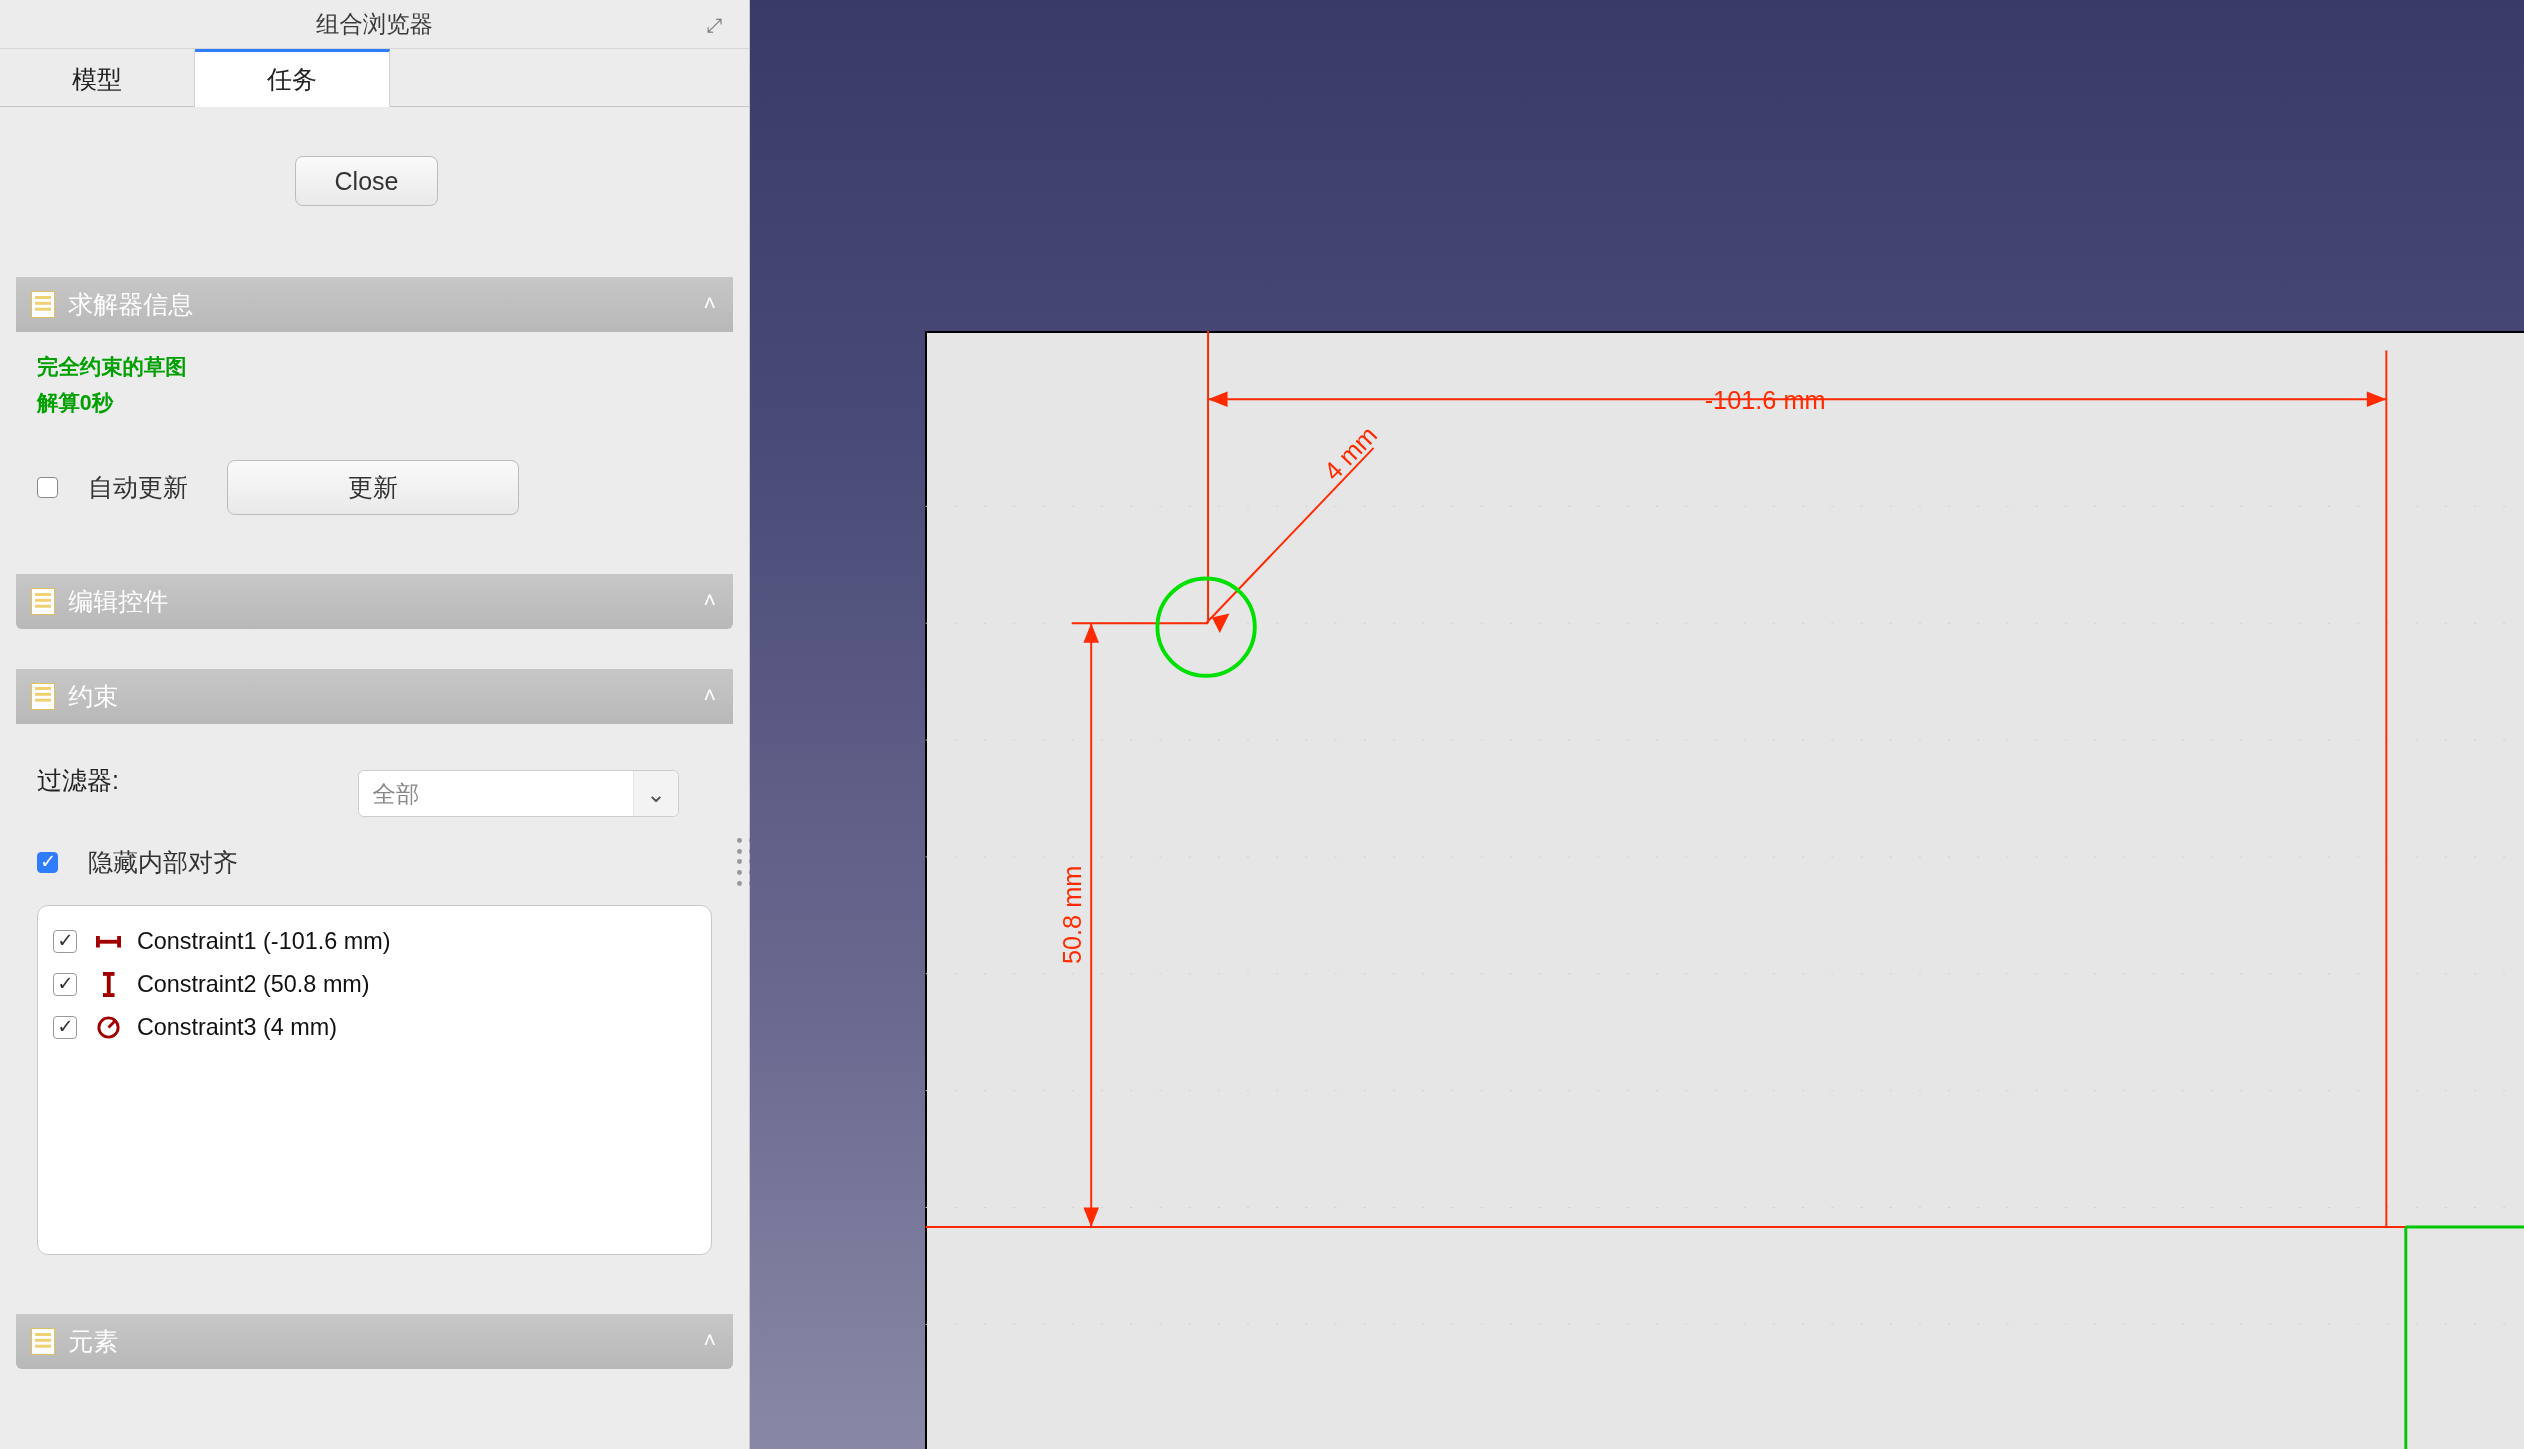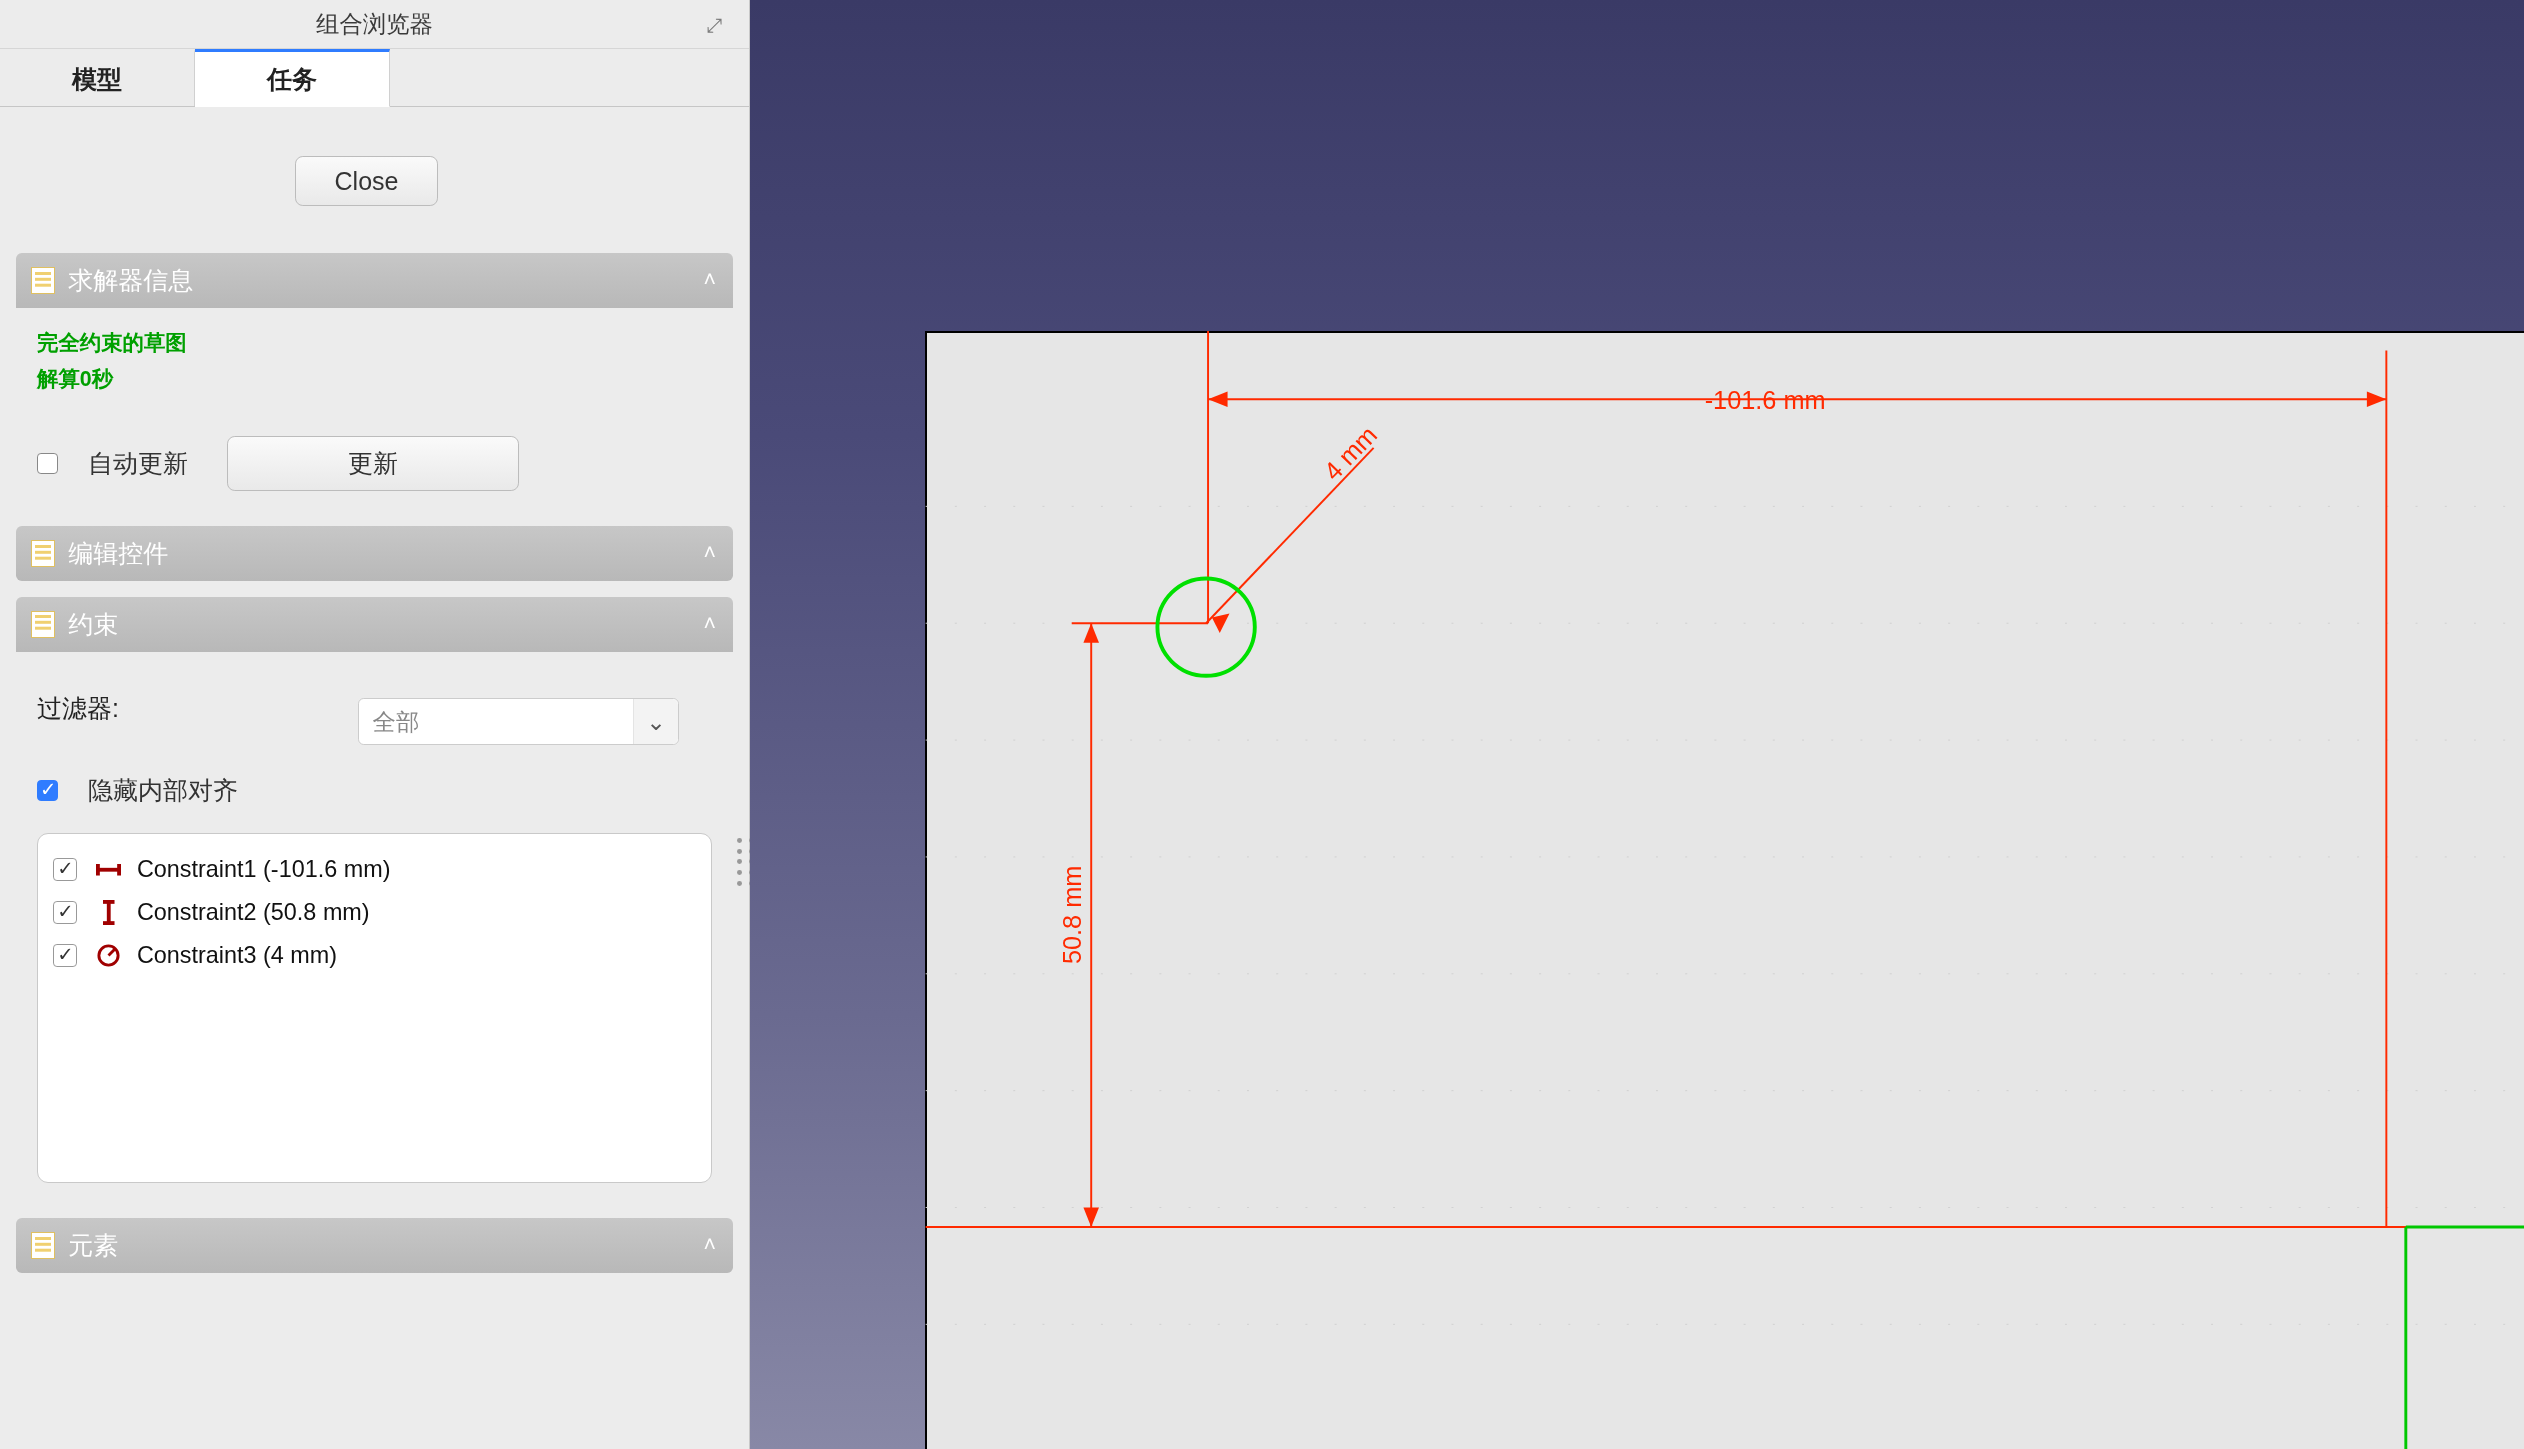--- a/index.html
+++ b/index.html
@@ -3,29 +3,29 @@
 <meta charset="utf-8">
 <style>
 * { box-sizing: border-box; margin: 0; padding: 0; font-family: -apple-system, "Helvetica Neue", Arial, sans-serif; }
 html, body { width: 100%; height: 100%; overflow: hidden; }
 .app { display: flex; width: 2525px; height: 1449px; transform-origin: top left; }
 
 
 .left-panel { width: 750px; height: 100%; background: #ececec; display: flex; flex-direction: column; border-right: 1px solid #c8c8c8; position: relative; }
 .panel-titlebar { height: 49px; display: flex; align-items: center; justify-content: center; position: relative; font-size: 23.4px; color: #3a3a3a; border-bottom: 1px solid #d6d6d6; }
 .panel-titlebar .expand-icon { position: absolute; right: 27px; top: 13.6px; font-size: 19.5px; color: #7a7a7a; }
-.tabs { display: flex; height: 58px; background: #ececec; border-bottom: 1px solid #c6c6c6; font-weight: bold; }
+.tabs { display: flex; height: 58px; background: #ececec; border-bottom: 1px solid #c6c6c6; }
 .tab { width: 195px; display: flex; align-items: center; justify-content: center; font-size: 25px; color: #222; border-right: 1px solid #d0d0d0; cursor: pointer; }
 .tab.active { background: #fff; border-top: 3.9px solid #2f7cff; border-bottom: 1px solid #fff; margin-bottom: -1px; }
 .tab:not(.active) { border-top: 3.9px solid transparent; }
 .close-row { display: flex; justify-content: center; padding: 49px 16px 39px 0; }
 .btn { background: linear-gradient(#fafafa,#e9e9e9); border: 1px solid #bcbcbc; border-radius: 7.8px; font-size: 25px; color: #333; padding: 9.7px 39px; cursor: pointer; }
 .btn-wide { width: 292px; text-align: center; }
 .section { margin: 7.8px 15.6px; border-radius: 5.8px; overflow: hidden; }
-.section-head { background: linear-gradient(#c7c7c7,#b8b8b8); height: 55px; display: flex; align-items: center; padding: 0 15.6px; color: #fff; font-size: 25px; position: relative; }
+.section-head { background: linear-gradient(#c7c7c7,#b8b8b8); height: 55px; display: flex; align-items: center; padding: 0 15.6px; color: #fff; font-size: 25px; position: relative; margin-top: 24px; }
 .section-head .doc-icon { width: 23.4px; height: 27px; background: #fff; border: 1px solid #e0c060; margin-right: 13.6px; position: relative; }
 .section-head .doc-icon::after { content:""; position:absolute; top:3.9px; left:2.9px; right:2.9px; height:2.9px; background:#f0d070; box-shadow: 0 5.8px 0 #f0d070, 0 11.7px 0 #f0d070; }
 .section-head .chev { position: absolute; right: 17.5px; color: #fff; font-size: 21.4px; }
 .section-body { background: #ececec; padding: 19.5px 21.4px; font-size: 21.4px; color: #222; }
 .solver-line1 { color: #00a000; font-weight: bold; font-size: 21.4px; margin-bottom: 7.8px; }
 .solver-line2 { color: #00a000; font-weight: bold; font-size: 21.4px; margin-bottom: 43px; }
 .solver-row { display: flex; align-items: center; gap: 39px; }
 .cb { width: 21.4px; height: 21.4px; border: 1.9px solid #888; border-radius: 3.9px; background: #fff; display: inline-block; vertical-align: middle; margin-right: 9.7px; }
 .cb.checked { background: #2f7cff; border-color: #2f7cff; position: relative; }
 .cb.checked::after { content: "✓"; color: #fff; position: absolute; top: -2.9px; left: 1.9px; font-size: 19.5px; }

